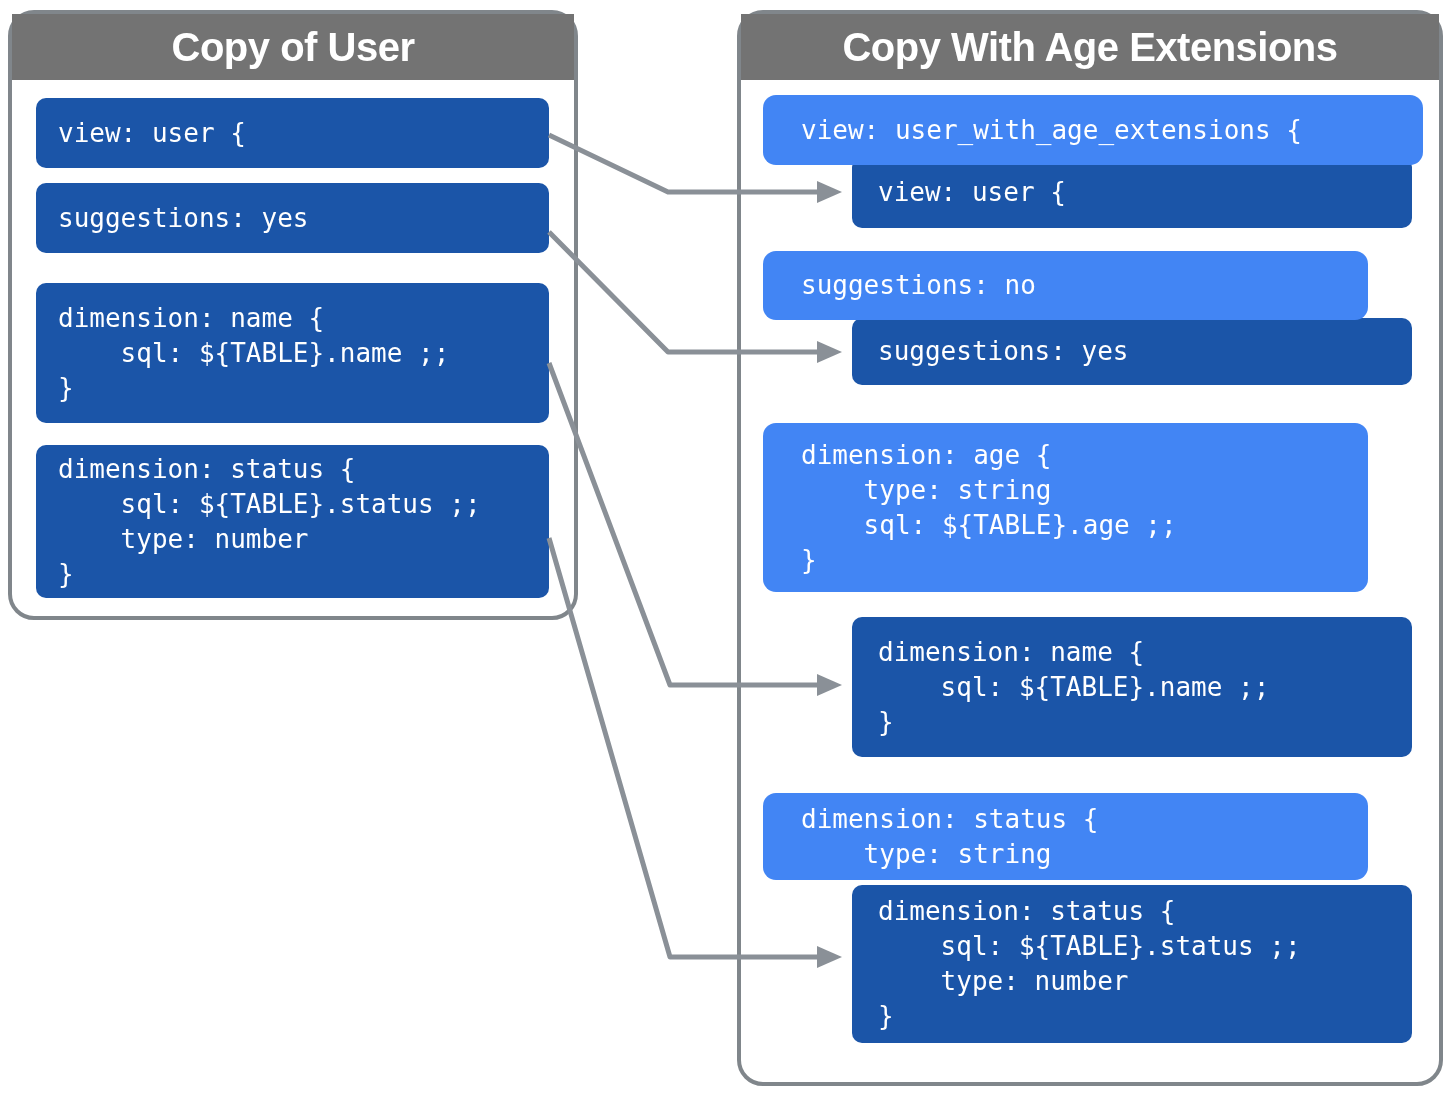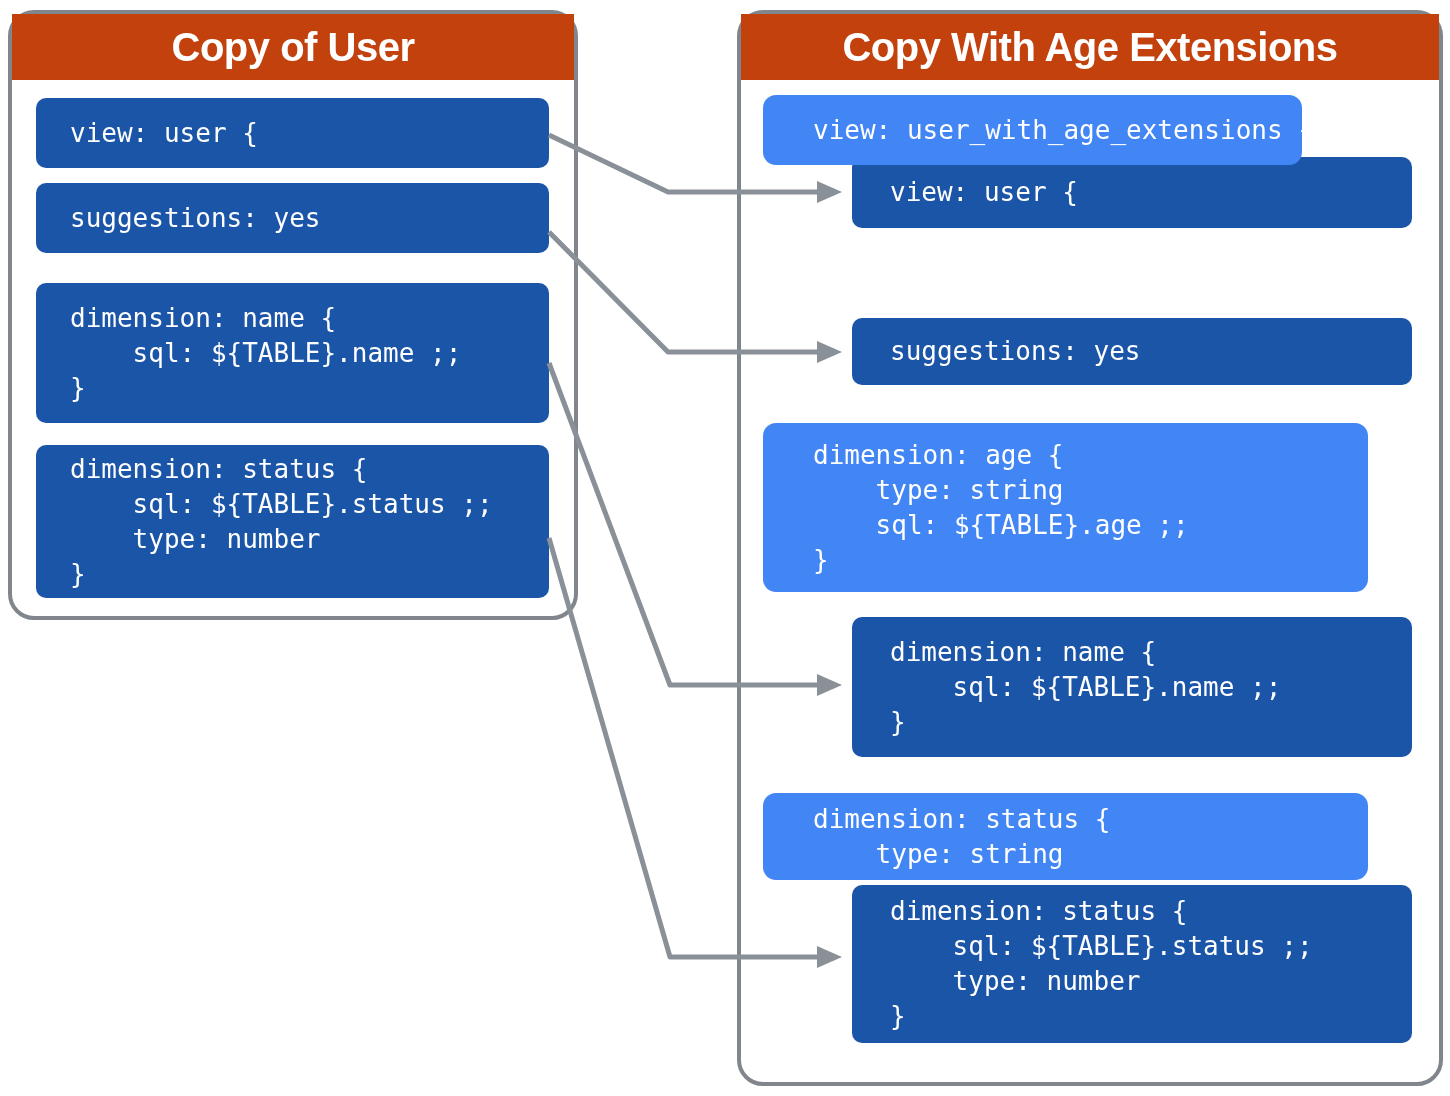--- a/index.html
+++ b/index.html
@@ -13,40 +13,40 @@
   .panel{
     position:absolute;
     box-sizing:border-box;
     border:4px solid #80868B;
     border-radius:26px;
     background:#ffffff;
     z-index:1;
   }
   .panel-header{
     height:66px;
-    background:#c2410c;
+    background:#737373;
     display:flex;align-items:center;justify-content:center;
   }
   .panel-title{
     color:#ffffff;
     font-size:40px;
     font-weight:600;
     letter-spacing:-0.5px;
   }
   .code{
     position:absolute;
     box-sizing:border-box;
     color:#ffffff;
     font-family:"DejaVu Sans Mono", monospace;
     font-size:26px;
     line-height:35px;
     display:flex;align-items:center;
     border-radius:10px;
   }
-  .code pre{margin:12px;white-space:pre;font:inherit;}
+  .code pre{margin:0;white-space:pre;font:inherit;}
   .dark{background:#1B55A8;z-index:2;}
   .light{background:#4285F4;border-radius:13px;z-index:3;}
   .pad22{padding-left:22px;padding-right:10px;}
   .pad26{padding-left:26px;padding-right:10px;}
   .pad38{padding-left:38px;padding-right:10px;}
   .arrows{
     position:absolute;left:0;top:0;z-index:6;
     pointer-events:none;
   }
 </style>
@@ -78,27 +78,30 @@
     sql: ${TABLE}.name ;;
 }</pre>
   </div>
   <div class="code dark pad22" style="left:36px;top:445px;width:513px;height:153px;">
     <pre>dimension: status {
     sql: ${TABLE}.status ;;
     type: number
 }</pre>
   </div>
 
-  <div class="code light pad38" style="left:763px;top:95px;width:539px;height:70px;">
+  <div class="code light pad38" style="left:763px;top:95px;width:660px;height:70px;">
     <pre>view: user_with_age_extensions {</pre>
   </div>
   <div class="code dark pad26" style="left:852px;top:157px;width:560px;height:71px;">
     <pre>view: user {</pre>
   </div>
 
+  <div class="code light pad38" style="left:763px;top:251px;width:605px;height:69px;">
+    <pre>suggestions: no</pre>
+  </div>
   <div class="code dark pad26" style="left:852px;top:318px;width:560px;height:67px;">
     <pre>suggestions: yes</pre>
   </div>
 
   <div class="code light pad38" style="left:763px;top:423px;width:605px;height:169px;">
     <pre>dimension: age {
     type: string
     sql: ${TABLE}.age ;;
 }</pre>
   </div>

